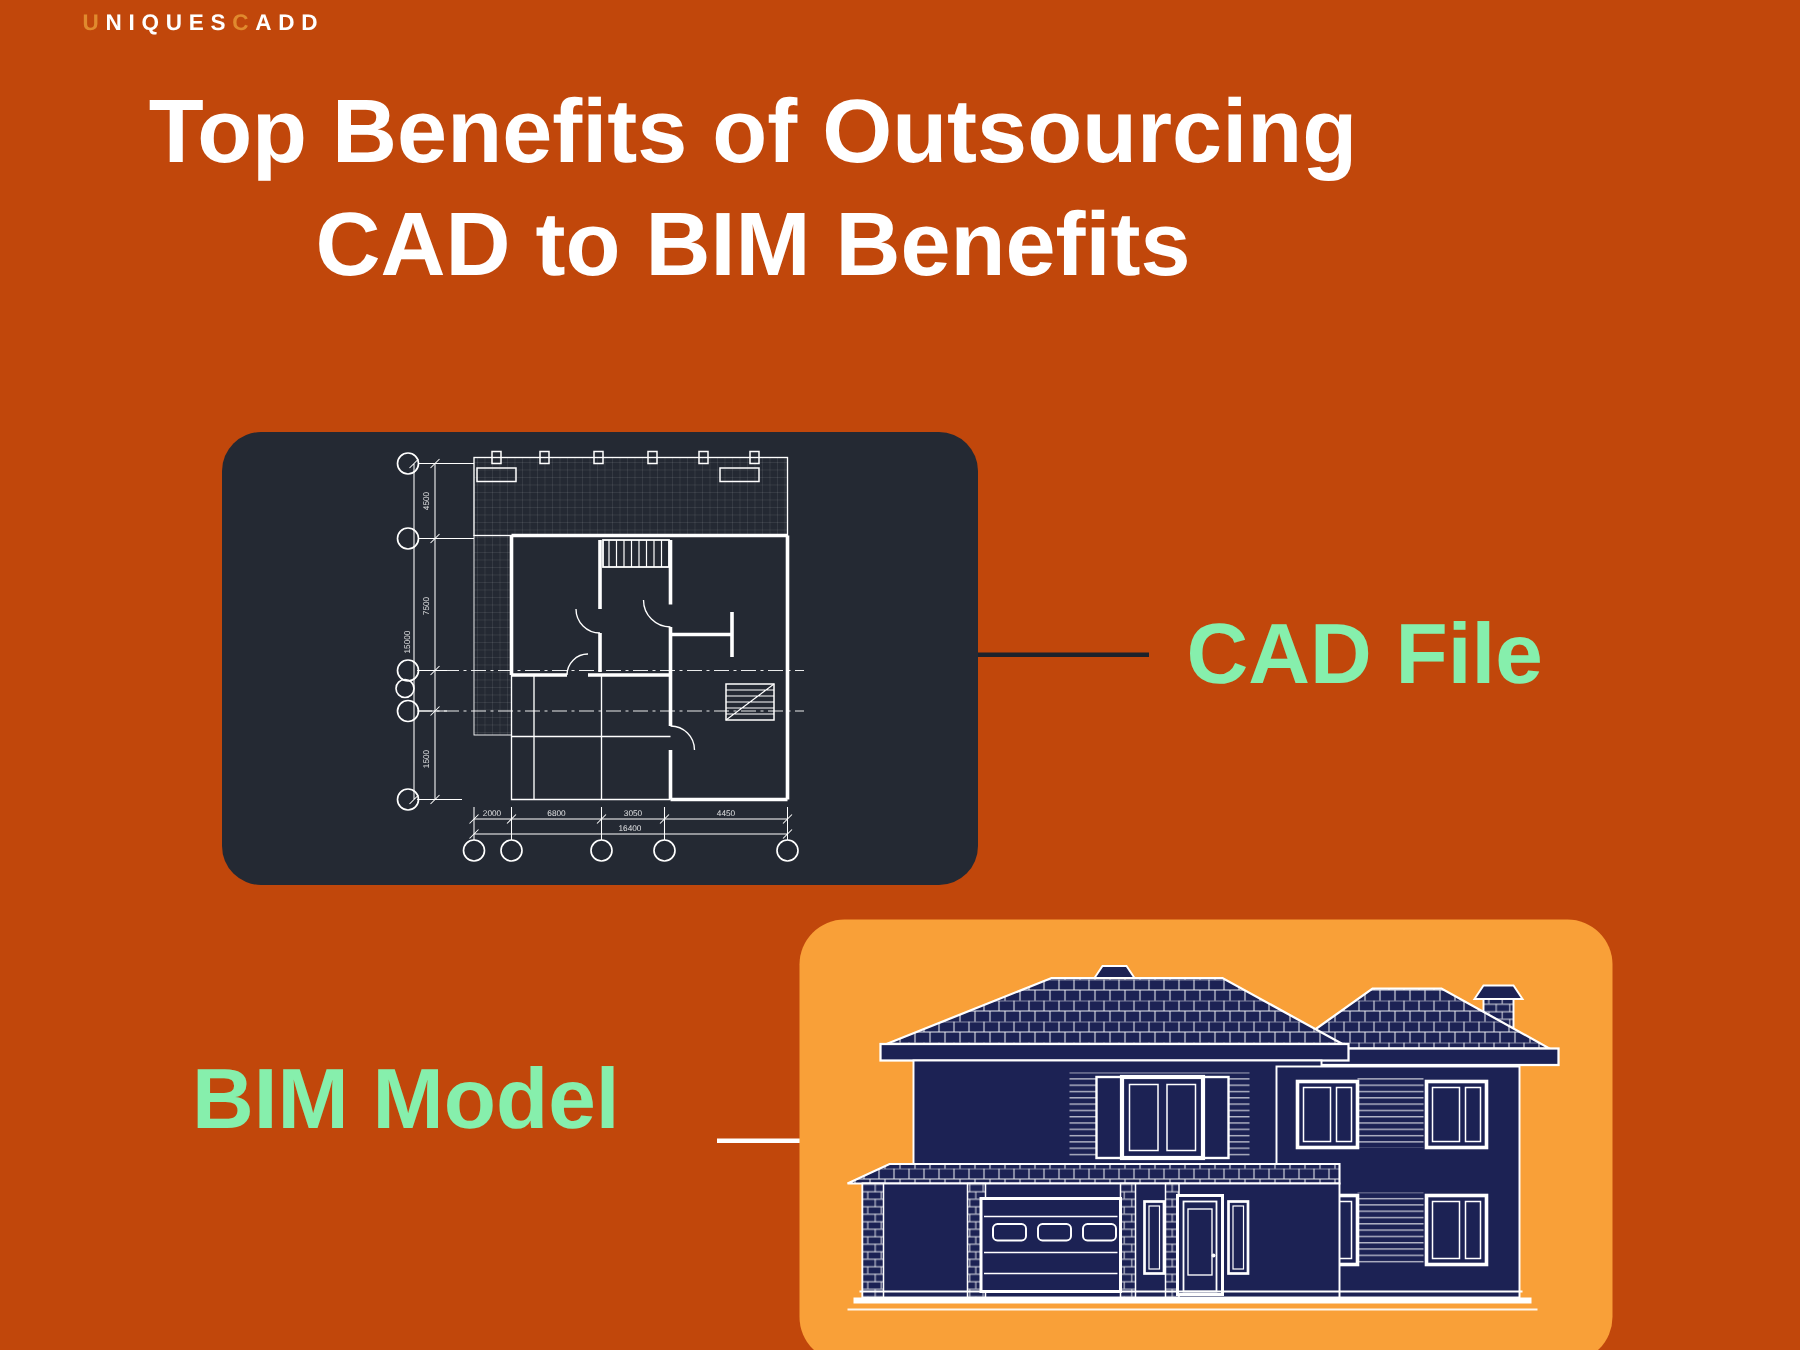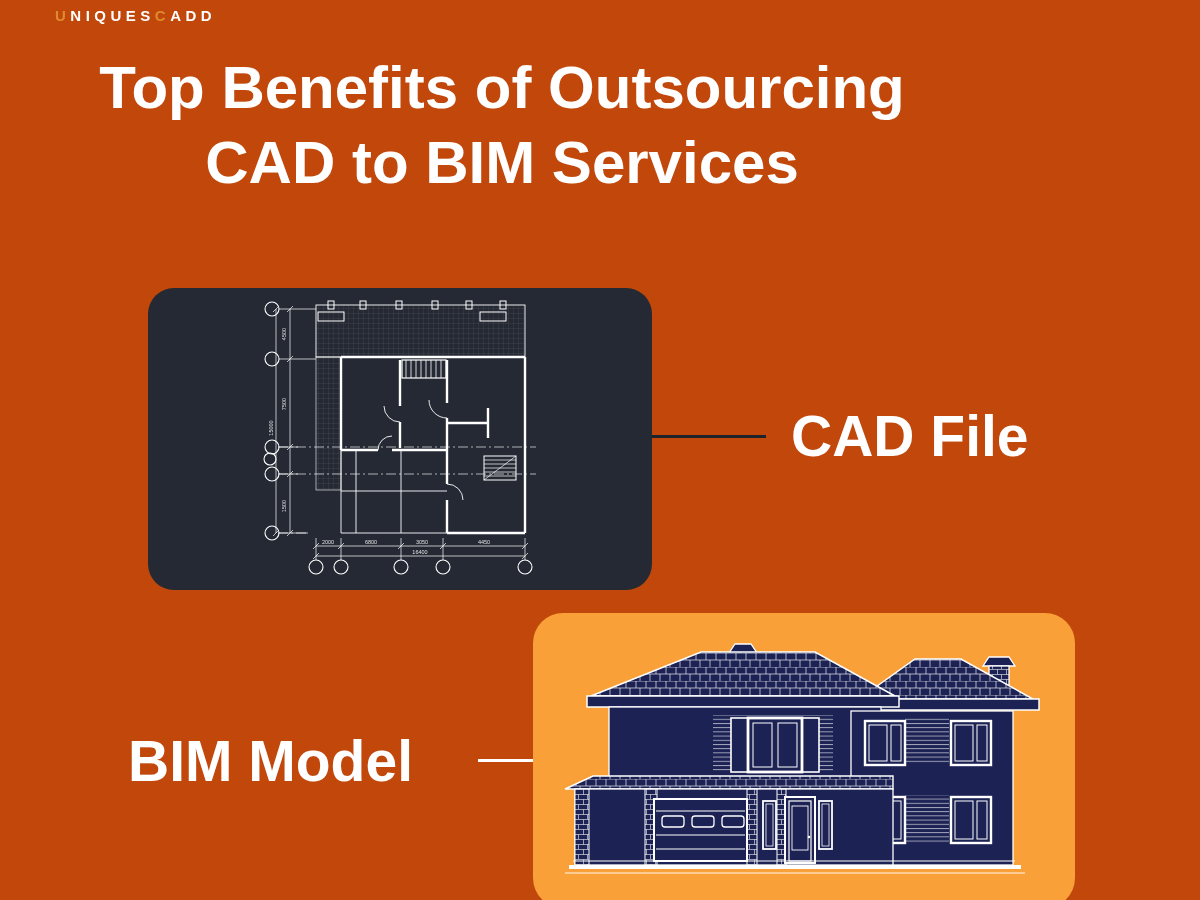--- a/index.html
+++ b/index.html
@@ -36,40 +36,40 @@
   .line-dark{
     position:absolute;left:652px;top:435px;width:114px;height:3px;
     background:#1D222B;
   }
   .line-light{
     position:absolute;left:478px;top:759px;width:57px;height:3px;
     background:#ffffff;
   }
   
   .callout{
-    position:absolute;color:#ffffff;font-weight:bold;font-size:57px;
+    position:absolute;color:#86efac;font-weight:bold;font-size:57px;
     line-height:57px;white-space:nowrap;
   }
   .callout.cad{left:791px;top:408px;}
-  .callout.bim{left:128px;top:733px;}
+  .callout.bim{left:128px;top:705px;}
   
   .fp-dim{font-family:"Liberation Sans",sans-serif;font-size:5.5px;fill:#fff;opacity:.85;}
 </style>
 </head>
 <body>
 
 <div class="canvas">
 
   <div class="brand">
     <span class="accent">U</span><span>NIQUES</span><span class="accent">C</span><span>ADD</span>
   </div>
 
   <div class="title">
     <div>Top Benefits of Outsourcing</div>
-    <div>CAD to BIM Services</div>
+    <div>CAD to BIM Benefits</div>
   </div>
 
   <div class="cad-panel">
     <svg viewBox="0 0 504 302" xmlns="http://www.w3.org/2000/svg">
       <defs>
         <pattern id="fpgrid" width="5" height="5" patternUnits="userSpaceOnUse">
           <path d="M5 0H0V5" stroke="#fff" stroke-width="0.3" fill="none" opacity="0.35"></path>
         </pattern>
       </defs>
 

